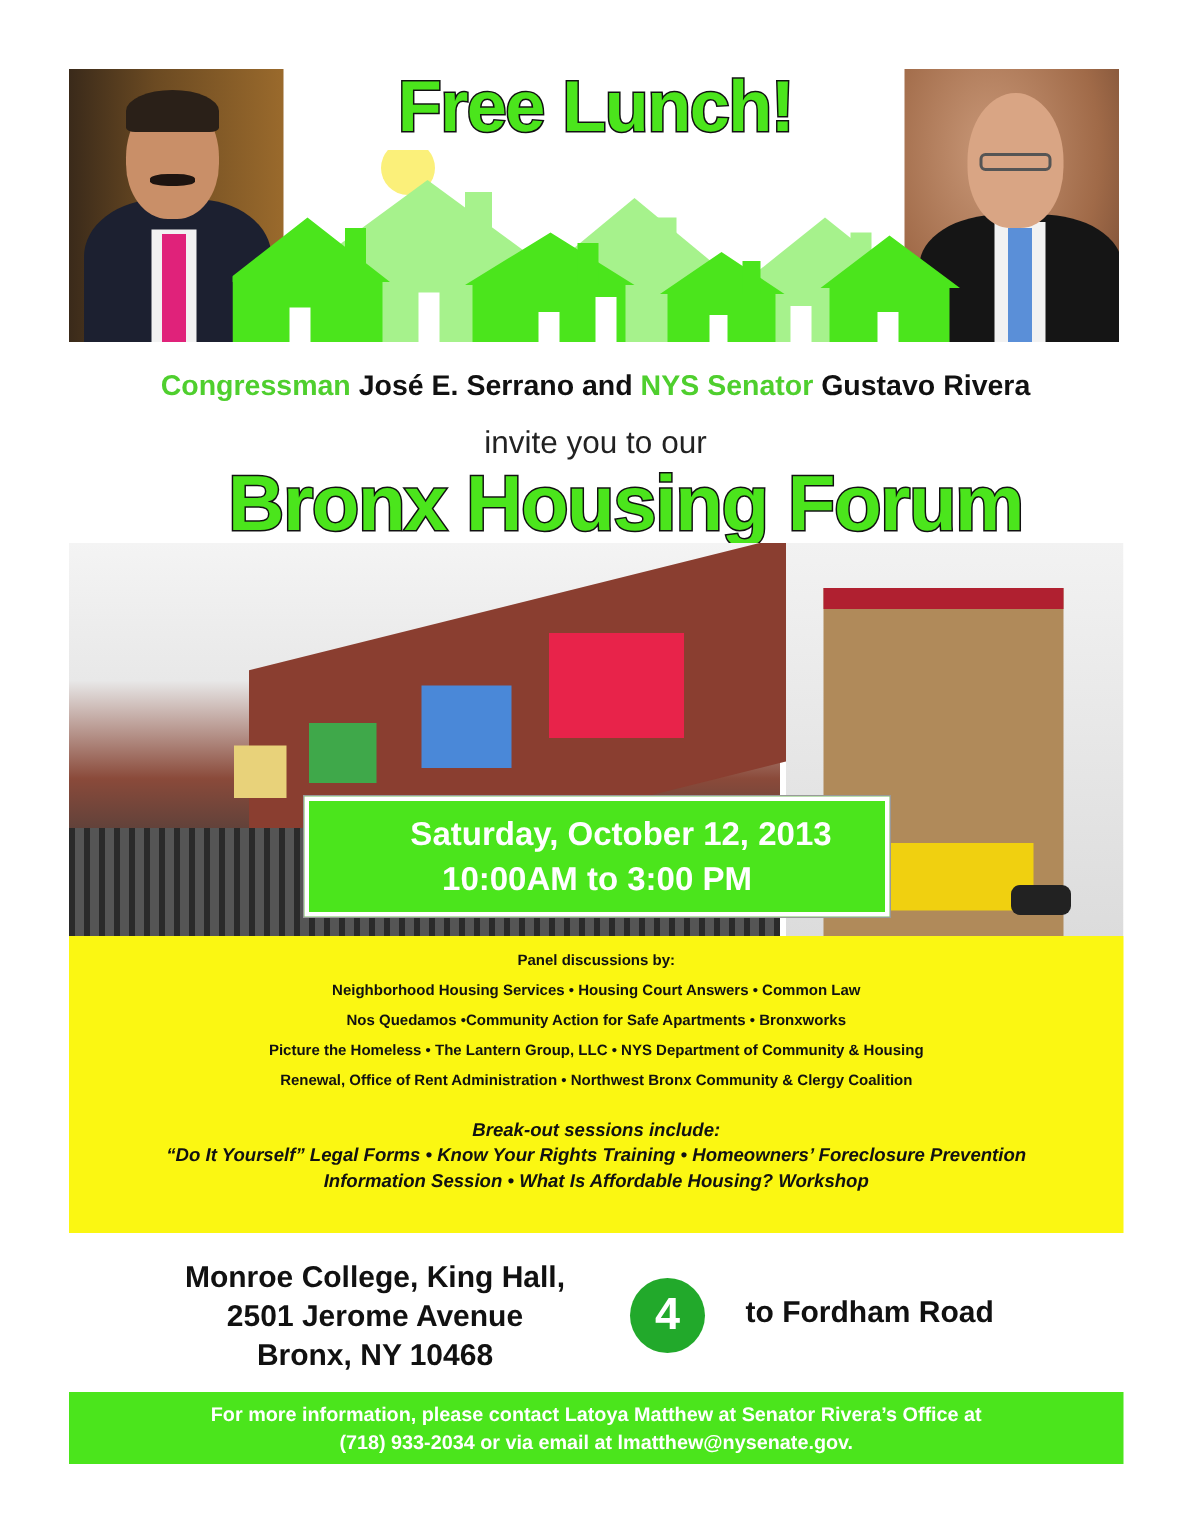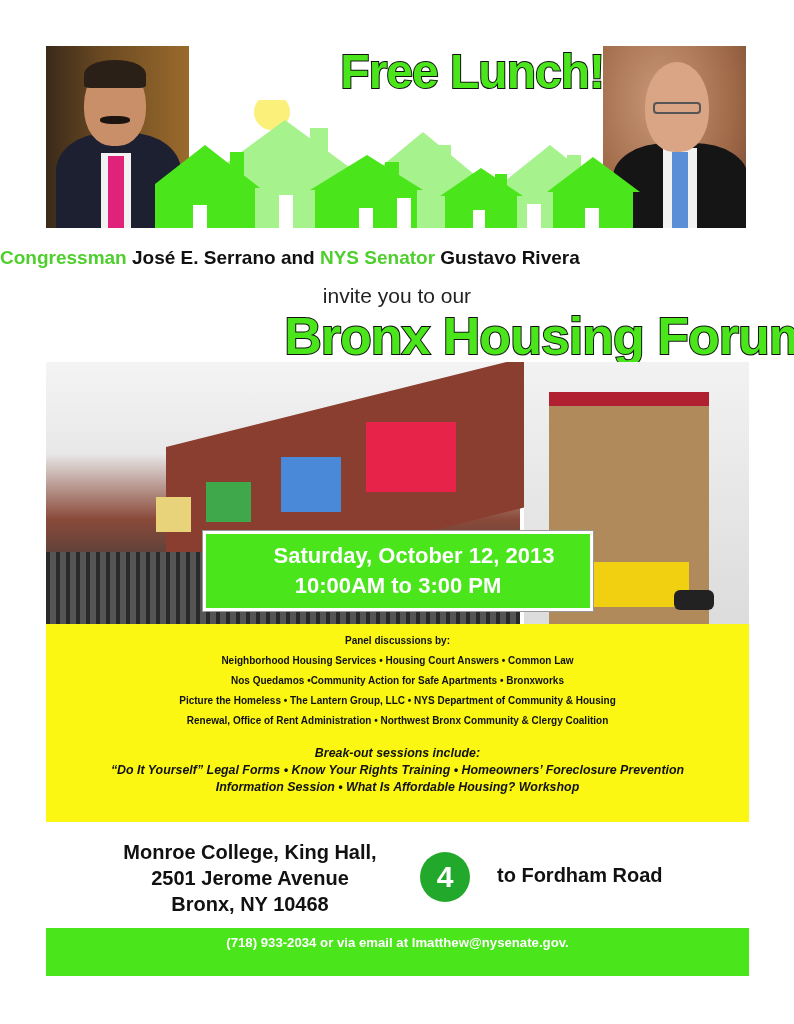--- a/index.html
+++ b/index.html
@@ -10,26 +10,26 @@
   
   .portrait { top:46px; width:143px; height:182px; overflow:hidden; }
   .portrait.left { left:46px; background:linear-gradient(90deg,#3a2a1a 0%,#6b4a22 40%,#9a6a2c 100%); }
   .portrait.right { left:603px; background:radial-gradient(ellipse at 40% 30%,#c99878 0%,#a06a48 60%,#6e4630 100%); }
   .portrait .head { position:absolute; border-radius:50% 50% 45% 45%; background:#c98f68; }
   .portrait .suit { position:absolute; bottom:0; background:#1c2030; border-radius:40% 40% 0 0; }
   .portrait .shirt { position:absolute; bottom:0; background:#f2f2f2; }
   .portrait .tie { position:absolute; bottom:0; }
 
   
-  .outline-title { color:#4be51c; font-weight:bold; text-align:right;
+  .outline-title { color:#4be51c; font-weight:bold; text-align:center;
     -webkit-text-stroke:2px #111; paint-order:stroke fill; letter-spacing:-1px; }
 
   .houses { left:155px; top:100px; width:485px; height:128px; }
 
-  .sponsors { top:247px; left:0; width:794px; text-align:left; font-size:19px; font-weight:bold; color:#111; }
+  .sponsors { top:247px; left:0; width:794px; text-align:center; font-size:19px; font-weight:bold; color:#111; }
   .sponsors .g { color:#4fcf2e; }
   .invite { top:284px; left:0; width:794px; text-align:center; font-size:21px; color:#222; }
 
   .photos { top:362px; left:46px; width:703px; height:262px; overflow:hidden; }
   .photo-left { position:absolute; left:0; top:0; width:474px; height:262px;
     background:linear-gradient(180deg,#f4f4f4 0%,#e8e8e8 35%,#8a4a3a 60%,#3a3a3a 85%,#2a2a2a 100%); }
   .photo-right { position:absolute; left:478px; top:0; width:225px; height:262px;
     background:linear-gradient(180deg,#f2f2f2 0%,#dcdcdc 100%); }
 
   .date-box { top:531px; left:203px; width:384px; height:74px; background:#4be51c; border:3px solid #ffffff;
@@ -148,14 +148,15 @@
 
 <div class="abs address">
   <div>Monroe College, King Hall,</div>
   <div>2501 Jerome Avenue</div>
   <div>Bronx, NY 10468</div>
 </div>
 <div class="abs train">4</div>
 <div class="abs to">to Fordham Road</div>
 
 <div class="abs footer">
+  <div>For more information, please contact Latoya Matthew at Senator Rivera’s Office at</div>
   <div>(718) 933-2034 or via email at lmatthew@nysenate.gov.</div>
 </div>
 
 </body></html>

